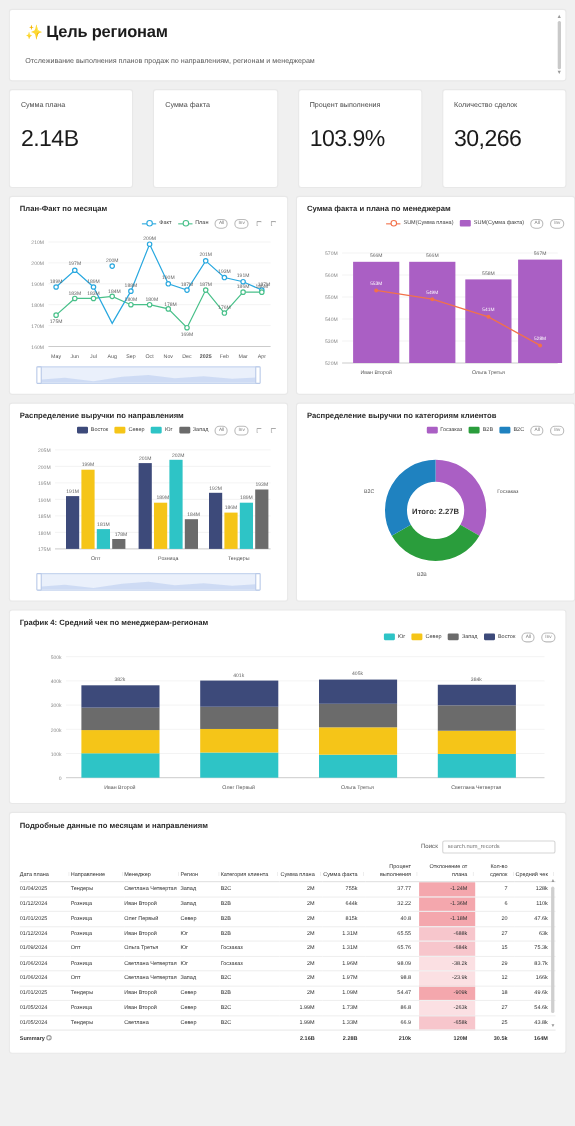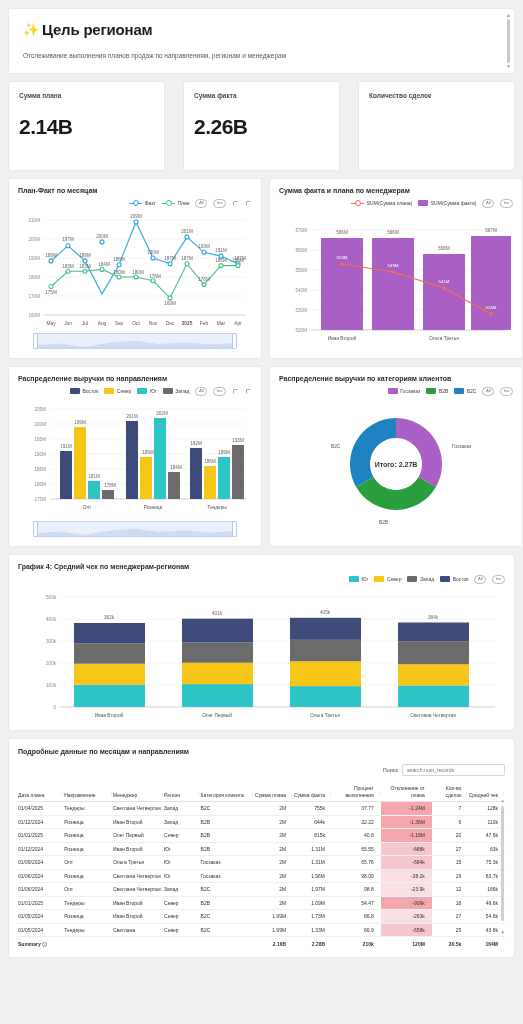--- a/index.html
+++ b/index.html
@@ -32,21 +32,21 @@
   }
   .hero-scroll .thumb {
     position: absolute; top: 6px; bottom: 6px; left: 1px; width: 3px;
     background: #c9c9c9; border-radius: 2px;
   }
   .hero-scroll .arr { position: absolute; left: 0; font-size: 5px; color: #9a9a9a; line-height: 5px; }
   .hero-scroll .arr.up { top: 0; }
   .hero-scroll .arr.dn { bottom: 0; }
 
   
-  .kpis { display: flex; gap: 18px; margin-bottom: 7px; font-weight: bold; }
+  .kpis { display: flex; gap: 18px; margin-bottom: 7px; }
   .kpi { flex: 1; padding: 10px 10px 16px 10px; height: 90px; }
   .kpi-label { font-size: 6.5px; color: #4a4a4a; }
   .kpi-value { font-size: 21px; color: #1b1b1b; margin-top: 16px; letter-spacing: -0.5px; }
 
   
   .row2 { display: flex; gap: 7px; margin-bottom: 7px; }
   .chart-card { flex: 1; padding: 8px 9px 9px 9px; }
   .chart-title { font-size: 7px; font-weight: bold; color: #2b2b2b; }
   .legend { display: flex; align-items: center; justify-content: flex-end; gap: 6px; margin-top: 4px; height: 10px; }
   .lg { display: flex; align-items: center; gap: 2.5px; font-size: 5px; color: #444; }
@@ -151,24 +151,28 @@
     </div>
   </div>
 
   <div class="kpis">
     <div class="card kpi">
       <div class="kpi-label">Сумма плана</div>
       <div class="kpi-value">2.14B</div>
     </div>
     <div class="card kpi">
       <div class="kpi-label">Сумма факта</div>
-      <div class="kpi-value">2.26B</div>
+    </div>
+    <div class="card kpi">
+      <div class="kpi-label">Процент выполнения</div>
+      <div class="kpi-value">103.9%</div>
     </div>
     <div class="card kpi">
       <div class="kpi-label">Количество сделок</div>
+      <div class="kpi-value">30,266</div>
     </div>
   </div>
 
   <div class="row2">
 
     <div class="card chart-card">
       <div class="chart-title">План-Факт по месяцам</div>
       <div class="legend">
         <span class="lg" style="color:#29a8df">
           <span class="dot-line" style="--c:#29a8df">

